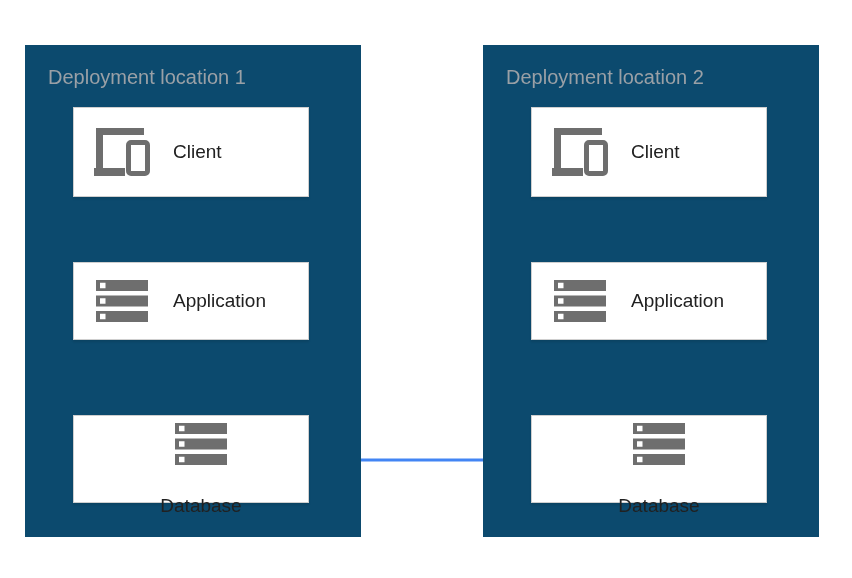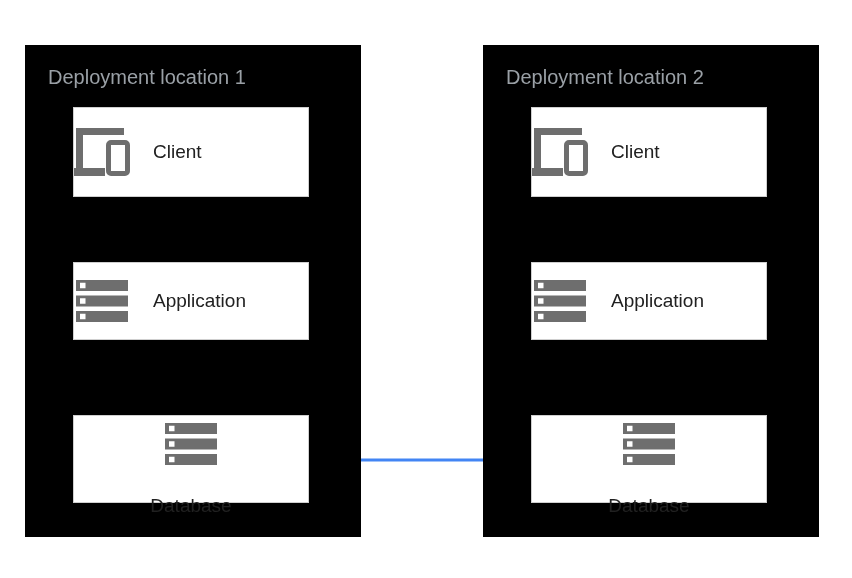--- a/index.html
+++ b/index.html
@@ -13,21 +13,21 @@
     width: 852px;
     height: 578px;
     background: #ffffff;
     overflow: hidden;
   }
   .panel {
     position: absolute;
     top: 45px;
     width: 336px;
     height: 492px;
-    background: #000000;
+    background: #0c4a6e;
   }
   .panel-1 { left: 25px; }
   .panel-2 { left: 483px; }
   .panel-label {
     position: absolute;
     left: 23px;
     top: 21px;
     font-size: 20px;
     color: #9aa0a6;
     white-space: nowrap;
@@ -35,20 +35,21 @@
   .node {
     position: absolute;
     left: 48px;
     width: 236px;
     background: #ffffff;
     border: 1px solid #cfcfcf;
     box-shadow: 0 2px 2px rgba(0,0,0,0.10);
     box-sizing: border-box;
     display: flex;
     align-items: center;
+    padding-left: 20px;
     gap: 23px;
   }
   .node-client      { top: 62px;  height: 90px; }
   .node-application { top: 217px; height: 78px; }
   .node-database    { top: 370px; height: 88px; flex-direction: column; }
   .icon-slot {
     width: 56px;
     height: 56px;
     flex: 0 0 56px;
     display: flex;

